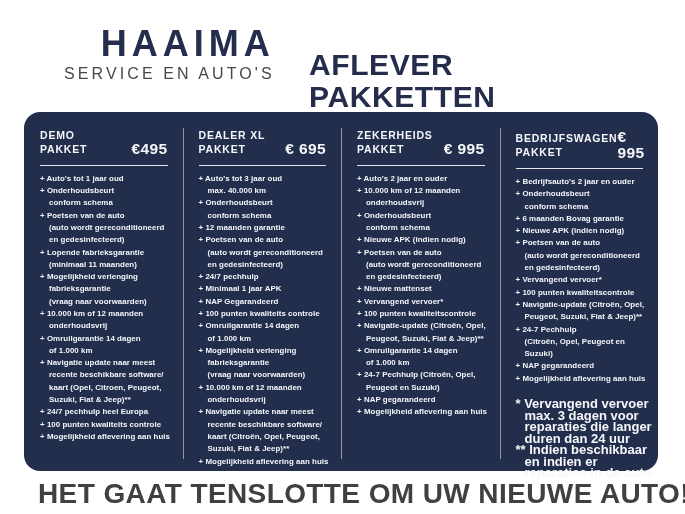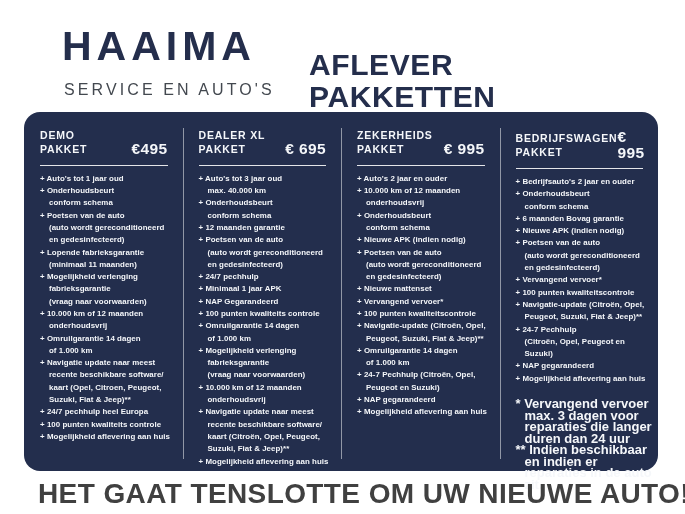--- a/index.html
+++ b/index.html
@@ -4,25 +4,25 @@
 <style>
   html,body{margin:0;padding:0;}
   body{
     width:685px;height:514px;position:relative;overflow:hidden;
     background:#ffffff;
     font-family:"Liberation Sans", sans-serif;
   }
   
   .logo{position:absolute;left:62px;top:26px;color:#242e4c;}
   .logo-title{
-    font-size:41px;font-weight:bold;letter-spacing:5px;line-height:1;
+    font-size:36px;font-weight:bold;letter-spacing:5px;line-height:1;text-align:right;
   }
   .logo-subtitle{
     font-size:16px;font-weight:normal;letter-spacing:3.1px;color:#43484f;
-    margin-top:14px;margin-left:2px;
+    margin-top:3px;margin-left:2px;
   }
   .page-title{
     position:absolute;left:309px;top:29px;
     font-size:30px;font-weight:bold;color:#242e4c;
     line-height:1.08;letter-spacing:0.6px;white-space:pre-line;
   }
   
   .panel{
     position:absolute;left:24px;top:112px;width:634px;height:359px;
     background:#232e4d;border-radius:16px;

